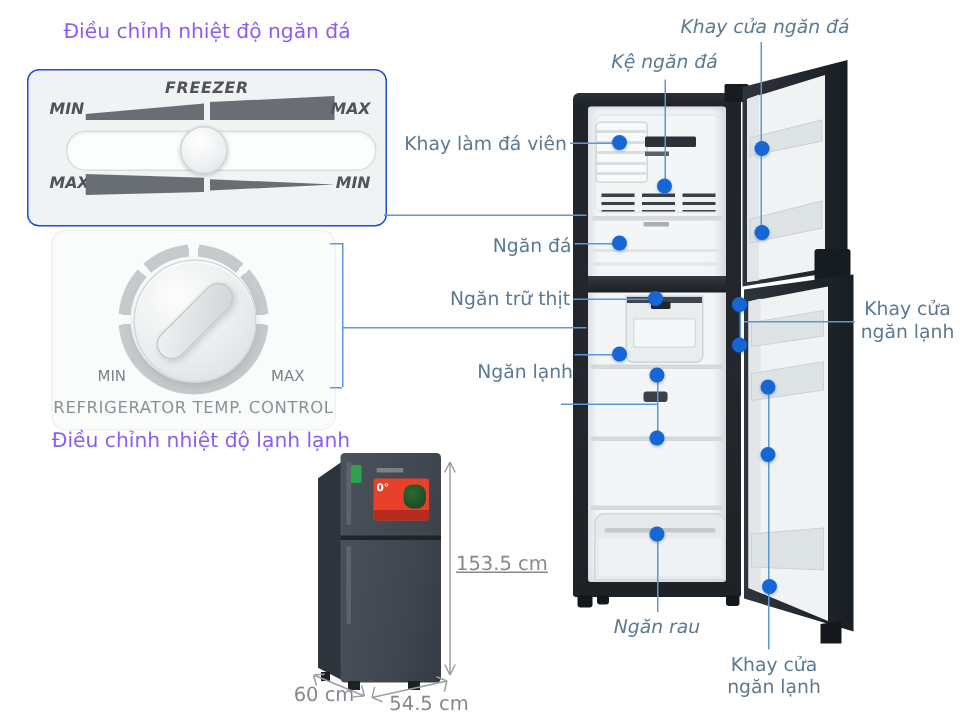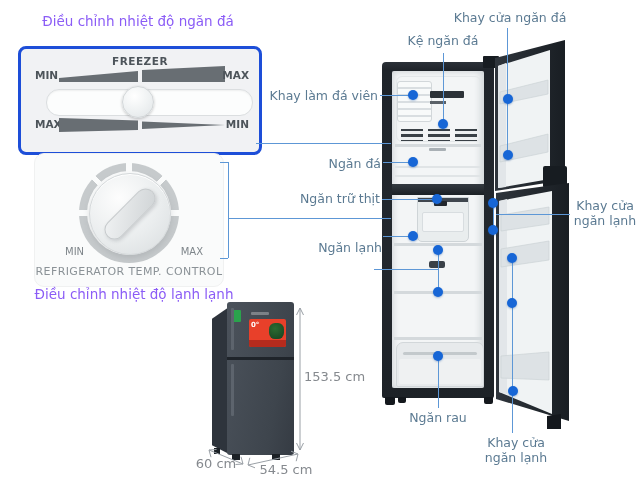--- a/index.html
+++ b/index.html
@@ -3,24 +3,24 @@
 <meta charset="utf-8">
 <style>
   html,body{margin:0;padding:0;background:#fff;}
   #stage{position:relative;width:640px;height:480px;background:#ffffff;overflow:hidden;
          font-family:"DejaVu Sans","Liberation Sans",sans-serif;}
   .abs{position:absolute;}
   
   .caption{position:absolute;font-size:13.5px;color:#8b5cf6;text-align:center;}
   .lbl{position:absolute;font-size:12.5px;color:#5b7a92;white-space:nowrap;line-height:15px;}
   .lbl.wrap{white-space:normal;text-align:center;}
-  .lbl.center{text-align:center;}
+  .lbl.center{text-align:center;font-style:italic;}
   
   #slider-panel{position:absolute;left:18px;top:46px;width:238px;height:103px;background:#f1f2f4;
-                border:3px solid #1d4ed8;border-radius:8px;}
+                border:1px solid #1d4ed8;border-radius:8px;font-style:italic;}
   .sp-word{position:absolute;width:100%;text-align:center;font-size:10.5px;font-weight:bold;
            color:#4d545a;letter-spacing:.5px;}
   .sp-mm{position:absolute;font-size:10.5px;font-weight:bold;color:#4d545a;}
   #sp-track{position:absolute;left:25px;top:40px;width:205px;height:25px;border-radius:13px;
             background:#fcfdfd;border:1px solid #dbdee0;box-shadow:inset 0 1px 2px rgba(0,0,0,.06);}
   #sp-knob{position:absolute;left:101px;top:37px;width:30px;height:30px;border-radius:50%;
            background:radial-gradient(circle at 38% 30%,#ffffff,#eef1f2 55%,#e0e4e6);
            border:1px solid #d2d6d8;box-shadow:0 1px 3px rgba(0,0,0,.22);}
   
   #dial-panel{position:absolute;left:34px;top:153px;width:188px;height:132px;background:#fafbfb;
@@ -203,21 +203,21 @@
       </div>
       <div id="sf-split"></div>
       <div class="sf-handle" style="top:6px;height:42px;"></div>
       <div class="sf-handle" style="top:62px;height:52px;"></div>
     </div>
     <div class="sf-foot" style="left:20px;top:152px;width:8px;height:6px;"></div>
     <div class="sf-foot" style="left:60px;top:152px;width:8px;height:6px;"></div>
     <div class="sf-foot" style="left:2px;top:146px;width:6px;height:6px;"></div>
   </div>
 
-  <div class="dim" style="left:304px;top:369px;">153.5 cm</div>
+  <div class="dim" style="left:304px;top:369px;text-decoration:underline;">153.5 cm</div>
   <div class="dim" style="left:194px;top:456px;width:44px;">60 cm</div>
   <div class="dim" style="left:258px;top:462px;width:56px;">54.5 cm</div>
 
   <svg class="overlay" width="640" height="480" viewBox="0 0 640 480">
     <g stroke="#5d97d6" stroke-width="1" fill="none">
       <path d="M507.5,28 V155"></path>
       <path d="M443.5,53 V124"></path>
       <path d="M380,95.5 H413"></path>
       <path d="M383,162.5 H413"></path>
       <path d="M382,199.5 H437"></path>

